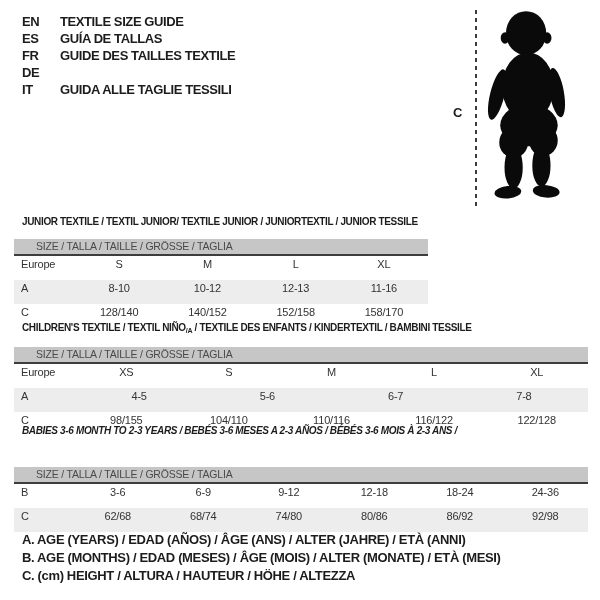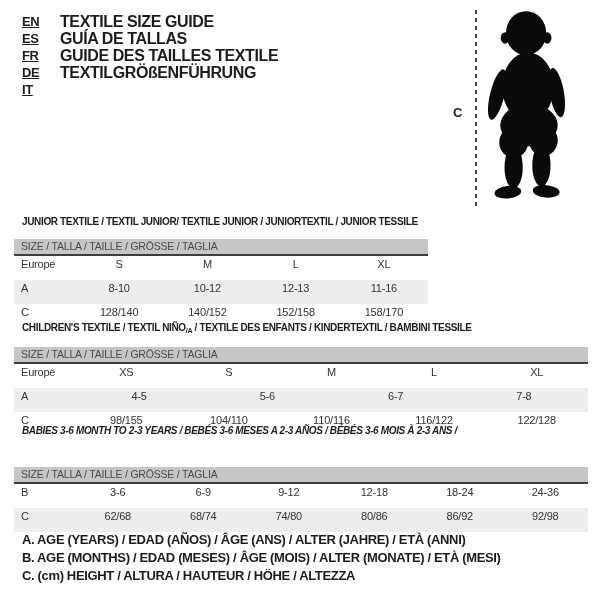--- a/index.html
+++ b/index.html
@@ -5,22 +5,22 @@
   html, body { margin: 0; padding: 0; }
   body { font-family: "Liberation Sans", sans-serif; }
   #page {
     position: relative; width: 600px; height: 600px;
     background: #ffffff; overflow: hidden; color: #1c1c1c;
   }
 
   
   .lang-block { position: absolute; left: 22px; top: 13px; }
   .lang-row { display: flex; height: 17px; line-height: 17px; }
-  .lang-code { width: 38px; font-size: 13px; font-weight: bold; letter-spacing: -0.4px; text-decoration: underline; }
-  .lang-label { font-size: 16px; font-weight: bold; letter-spacing: -0.4px; white-space: nowrap; }
+  .lang-code { width: 38px; font-size: 13px; font-weight: bold; letter-spacing: -0.4px; }
+  .lang-label { font-size: 13px; font-weight: bold; letter-spacing: -0.4px; white-space: nowrap; }
 
   
   .measure-line {
     position: absolute; left: 475px; top: 10px; width: 2px; height: 198px;
     background: repeating-linear-gradient(to bottom, #3d3d3d 0 4px, transparent 4px 8px);
   }
   .measure-label {
     position: absolute; left: 453px; top: 105px;
     font-size: 13px; font-weight: bold;
   }
@@ -32,21 +32,21 @@
     font-size: 10px; font-weight: bold; letter-spacing: -0.35px;
     color: #1c1c1c; white-space: nowrap; line-height: 14px;
   }
   .sub { font-size: 7px; position: relative; top: 2px; }
 
   
   .size-table { position: absolute; left: 14px; }
   .size-bar {
     height: 15px; line-height: 15px; background: #c6c6c6;
     border-bottom: 2px solid #3d3d3d;
-    padding-left: 7px; font-size: 10.5px; color: #4a4a4a; letter-spacing: -0.2px;
+    padding-left: 22px; font-size: 10.5px; color: #4a4a4a; letter-spacing: -0.2px;
     white-space: nowrap; overflow: hidden;
   }
   .t-row { display: flex; height: 24px; line-height: 16px; font-size: 11px; color: #333333; letter-spacing: -0.2px; }
   .t-row.alt { background: #ededed; }
   .t-row .lab { width: 61px; padding-left: 7px; box-sizing: border-box; text-align: left; }
   .t-row .val { flex: 1; text-align: center; }
 
   
   .footnotes { position: absolute; left: 22px; top: 531px; }
   .footnote { height: 18px; line-height: 18px; font-size: 13px; font-weight: bold; letter-spacing: -0.35px; white-space: nowrap; }
@@ -64,24 +64,24 @@
     <div class="lang-row">
       <span class="lang-code">ES</span>
       <span class="lang-label">GUÍA DE TALLAS</span>
     </div>
     <div class="lang-row">
       <span class="lang-code">FR</span>
       <span class="lang-label">GUIDE DES TAILLES TEXTILE</span>
     </div>
     <div class="lang-row">
       <span class="lang-code">DE</span>
-      <span class="lang-label">TEXTILGRÖßENFÜHRUNG</span>
     </div>
     <div class="lang-row">
       <span class="lang-code">IT</span>
+      <span class="lang-label">GUIDA ALLE TAGLIE TESSILI</span>
     </div>
   </div>
 
   <div class="measure-line"></div>
   <div class="measure-label">C</div>
   <svg class="baby-svg" viewBox="0 0 96 210" aria-hidden="true">
     <g fill="#0a0a0a">
       <ellipse cx="46" cy="28" rx="21" ry="23"></ellipse>
       <ellipse cx="24" cy="33" rx="4.5" ry="6"></ellipse>
       <ellipse cx="68" cy="33" rx="4.5" ry="6"></ellipse>

